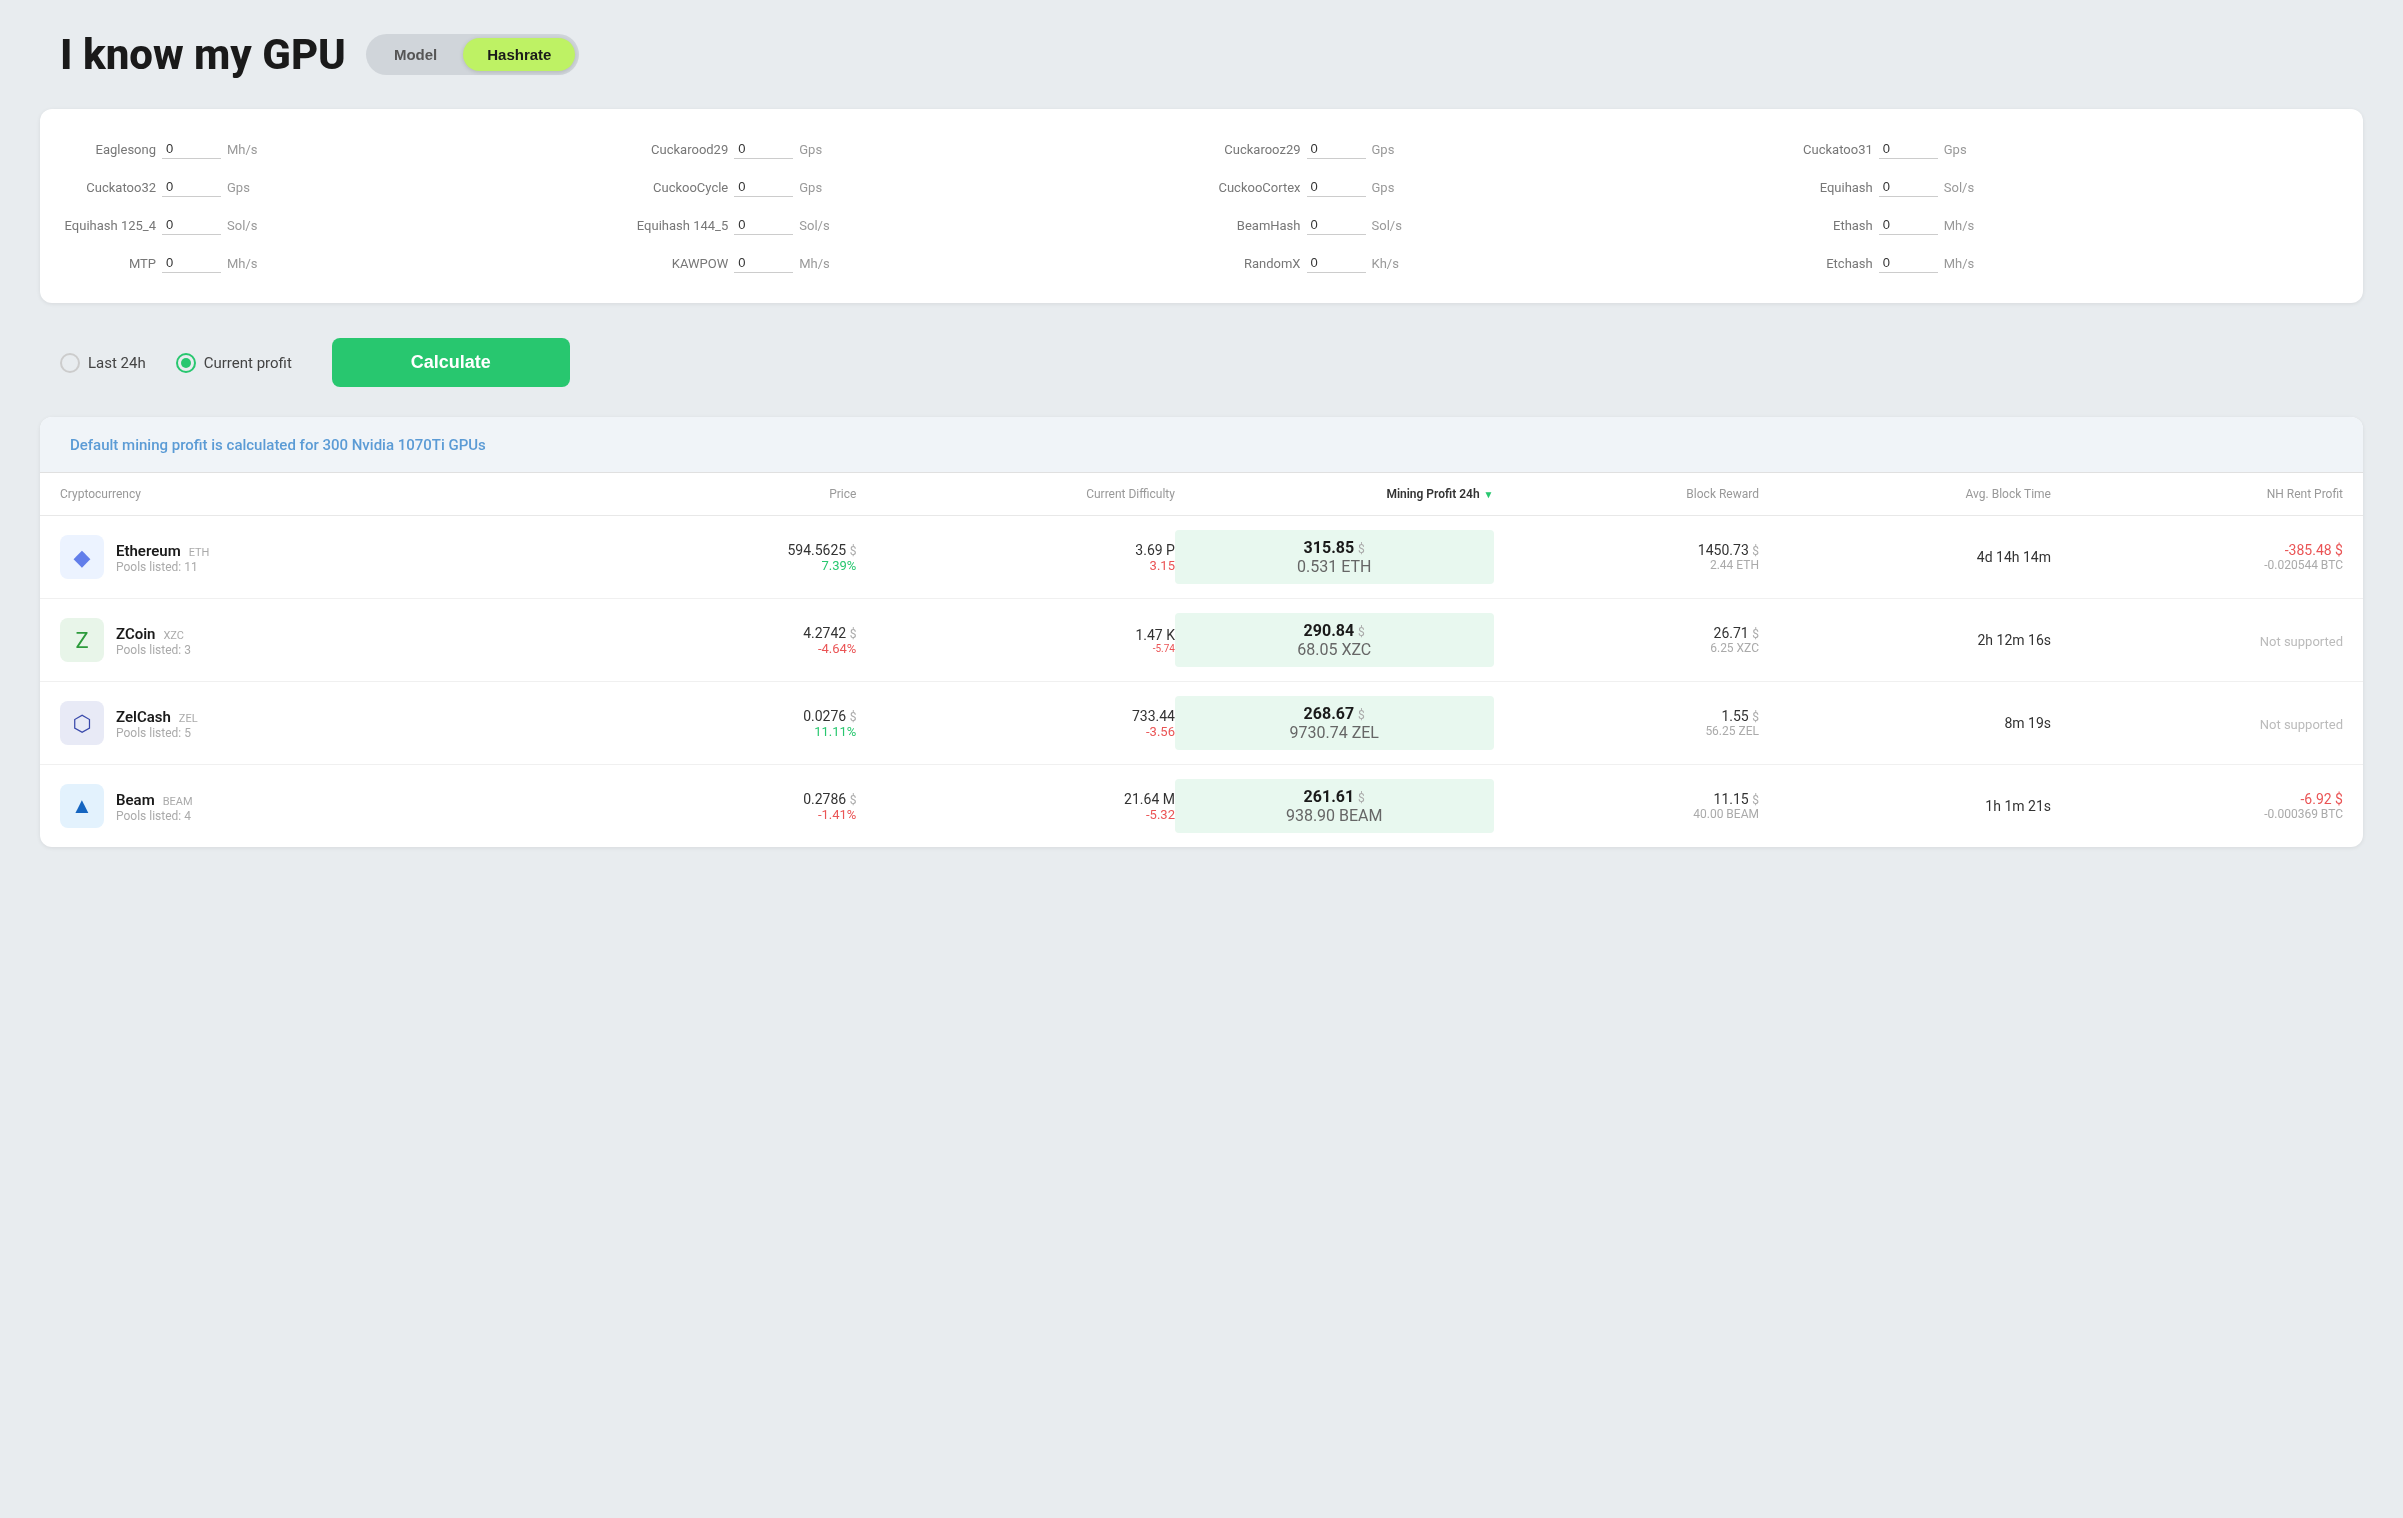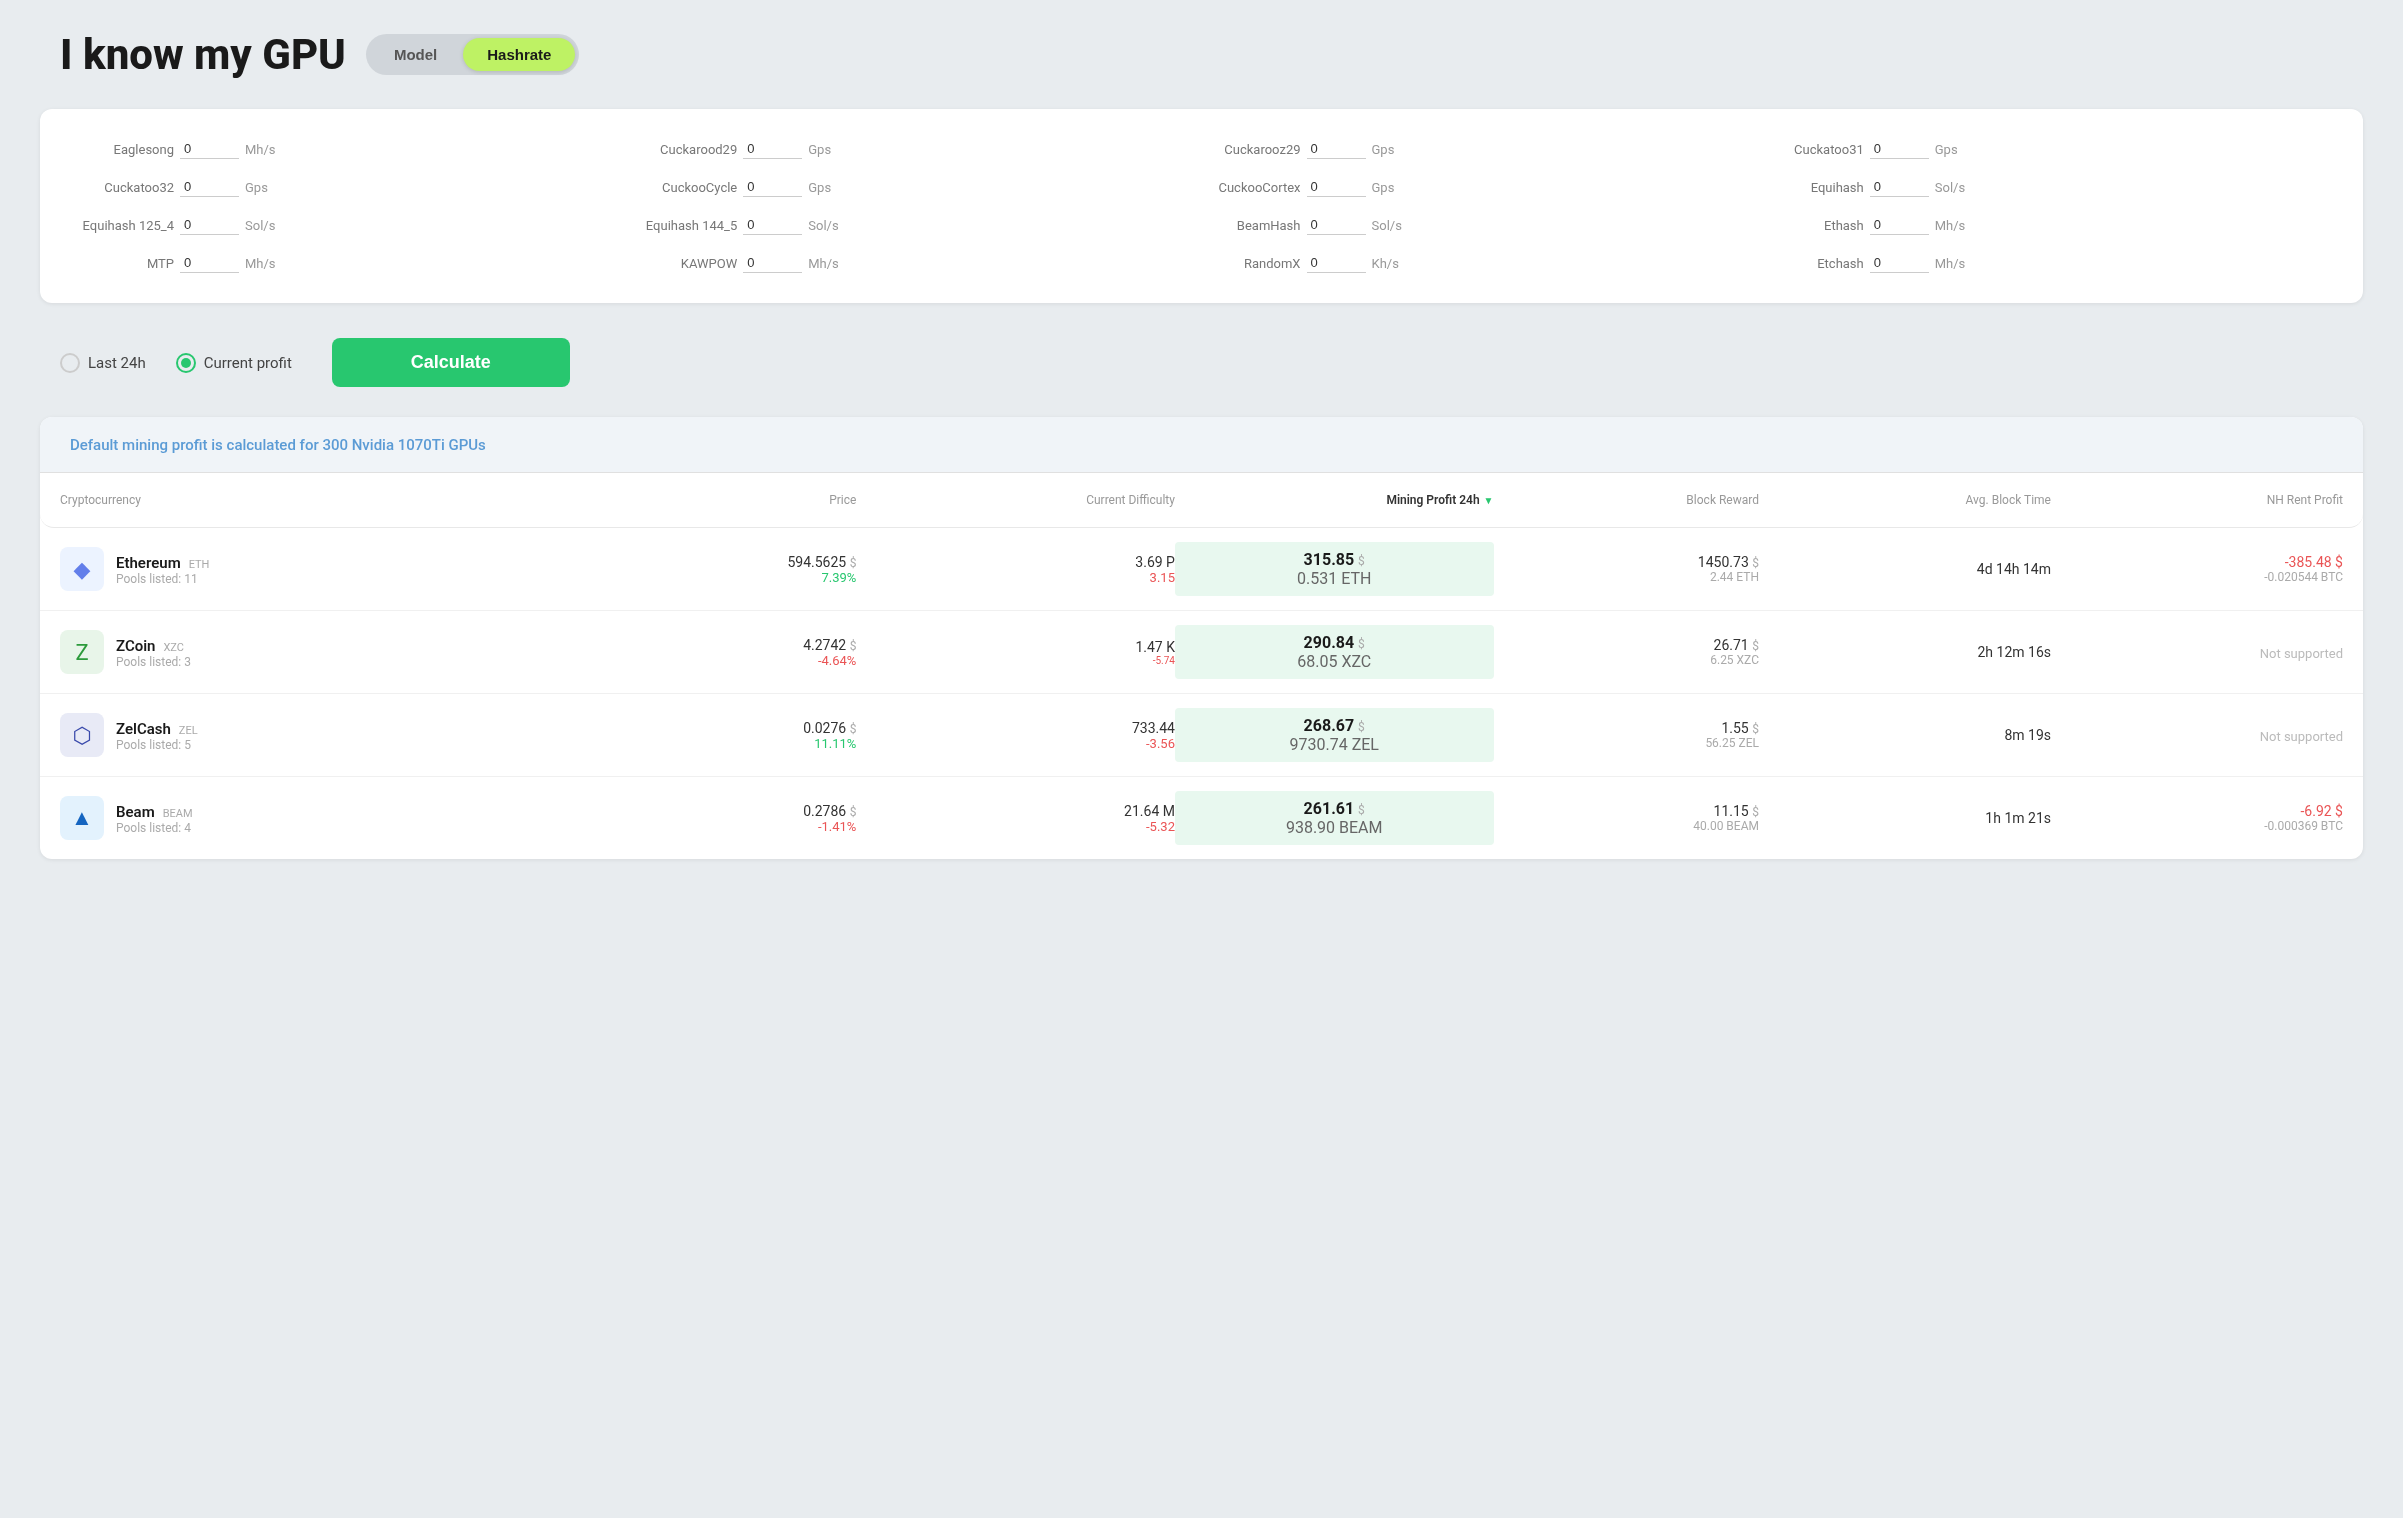--- a/index.html
+++ b/index.html
@@ -48,21 +48,21 @@
     }
 
     .toggle-btn.inactive {
       background: transparent;
       color: #555;
     }
 
     .hashrate-card {
       background: white;
       border-radius: 12px;
-      padding: 30px 40px;
+      padding: 30px 22px;
       margin-bottom: 25px;
       box-shadow: 0 1px 4px rgba(0,0,0,0.08);
     }
 
     .hashrate-grid {
       display: grid;
       grid-template-columns: repeat(4, 1fr);
       gap: 18px 10px;
     }
 
@@ -164,23 +164,22 @@
 
     .results-header-text {
       font-size: 15px;
       color: #5b9bd5;
       font-weight: 500;
     }
 
     .table-header {
       display: grid;
       grid-template-columns: 2fr 1fr 1.2fr 1.2fr 1fr 1.1fr 1.1fr;
-      padding: 20px 20px;
+      padding: 14px 20px;
       border-bottom: 1px solid #e8e8e8;
-      border-radius: 14px;
     }
 
     .table-header-cell {
       font-size: 12px;
       color: #999;
       text-align: right;
     }
 
     .table-header-cell:first-child {
       text-align: left;

